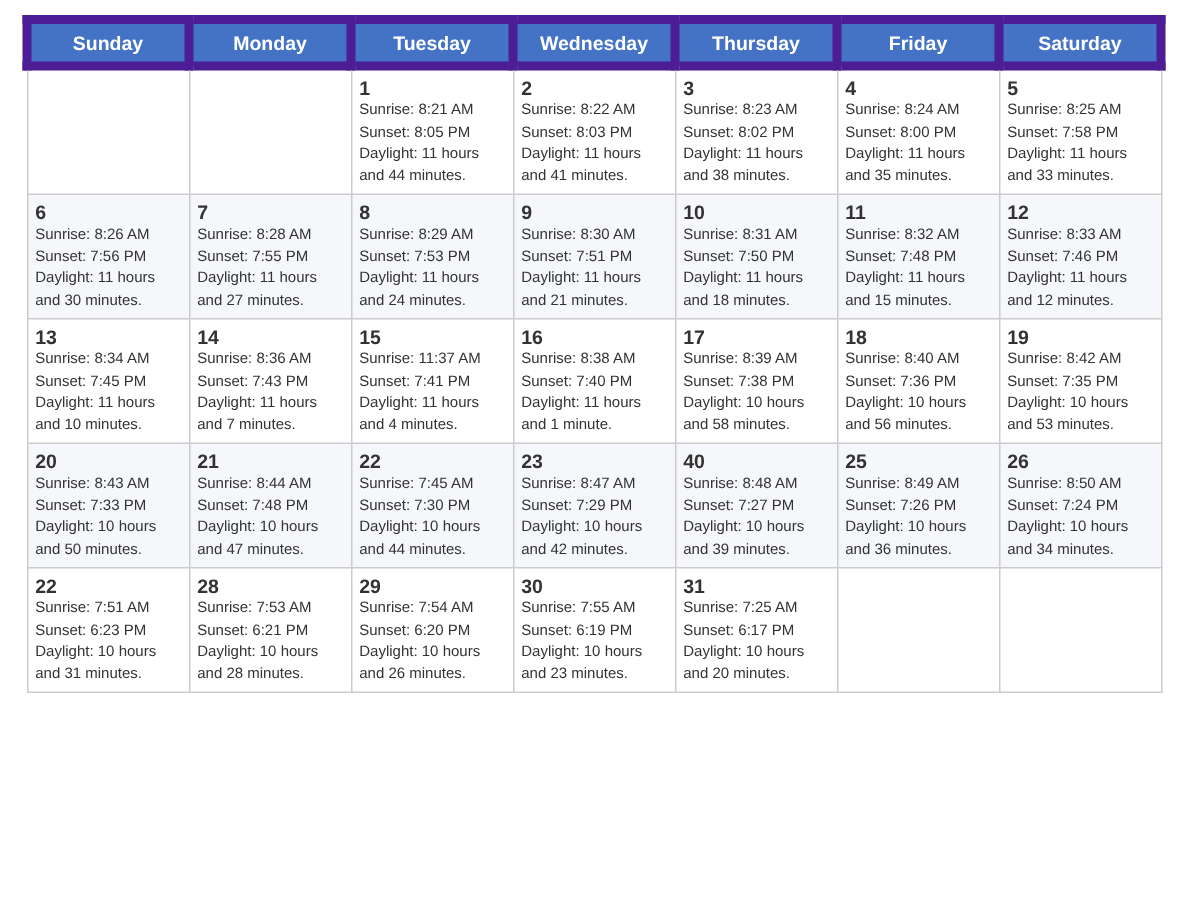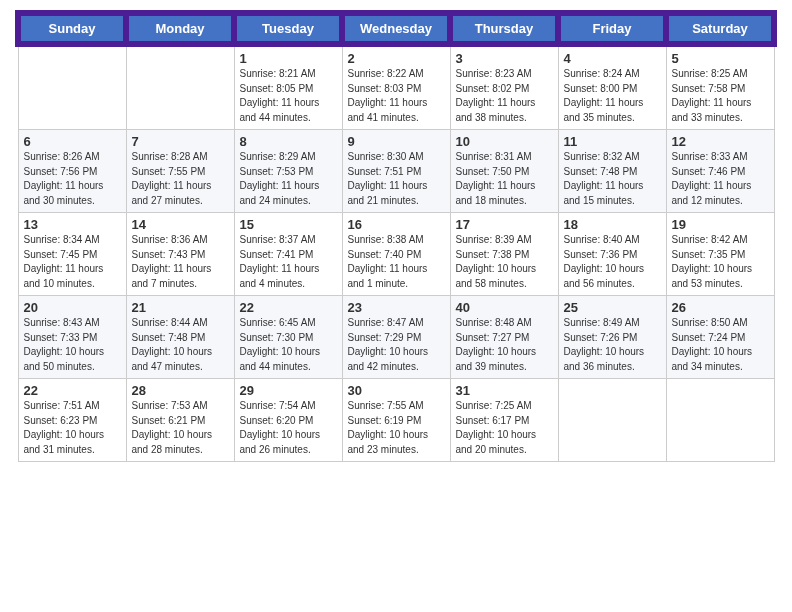--- a/index.html
+++ b/index.html
@@ -191,21 +191,21 @@
 Daylight: 11 hours and 10 minutes.</div>
           </td>
           <td>
             <span class="day-number">14</span>
             <div class="day-info">Sunrise: 8:36 AM
 Sunset: 7:43 PM
 Daylight: 11 hours and 7 minutes.</div>
           </td>
           <td>
             <span class="day-number">15</span>
-            <div class="day-info">Sunrise: 8:37 AM
+            <div class="day-info">Sunrise: 11:37 AM
 Sunset: 7:41 PM
 Daylight: 11 hours and 4 minutes.</div>
           </td>
           <td>
             <span class="day-number">16</span>
             <div class="day-info">Sunrise: 8:38 AM
 Sunset: 7:40 PM
 Daylight: 11 hours and 1 minute.</div>
           </td>
           <td>
@@ -235,21 +235,21 @@
 Daylight: 10 hours and 50 minutes.</div>
           </td>
           <td>
             <span class="day-number">21</span>
             <div class="day-info">Sunrise: 8:44 AM
 Sunset: 7:48 PM
 Daylight: 10 hours and 47 minutes.</div>
           </td>
           <td>
             <span class="day-number">22</span>
-            <div class="day-info">Sunrise: 6:45 AM
+            <div class="day-info">Sunrise: 7:45 AM
 Sunset: 7:30 PM
 Daylight: 10 hours and 44 minutes.</div>
           </td>
           <td>
             <span class="day-number">23</span>
             <div class="day-info">Sunrise: 8:47 AM
 Sunset: 7:29 PM
 Daylight: 10 hours and 42 minutes.</div>
           </td>
           <td>

